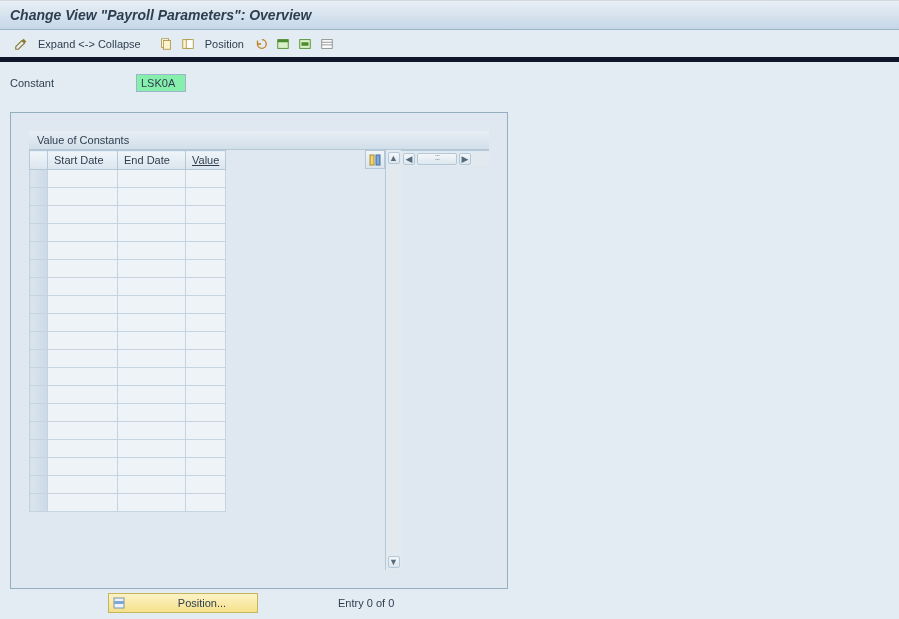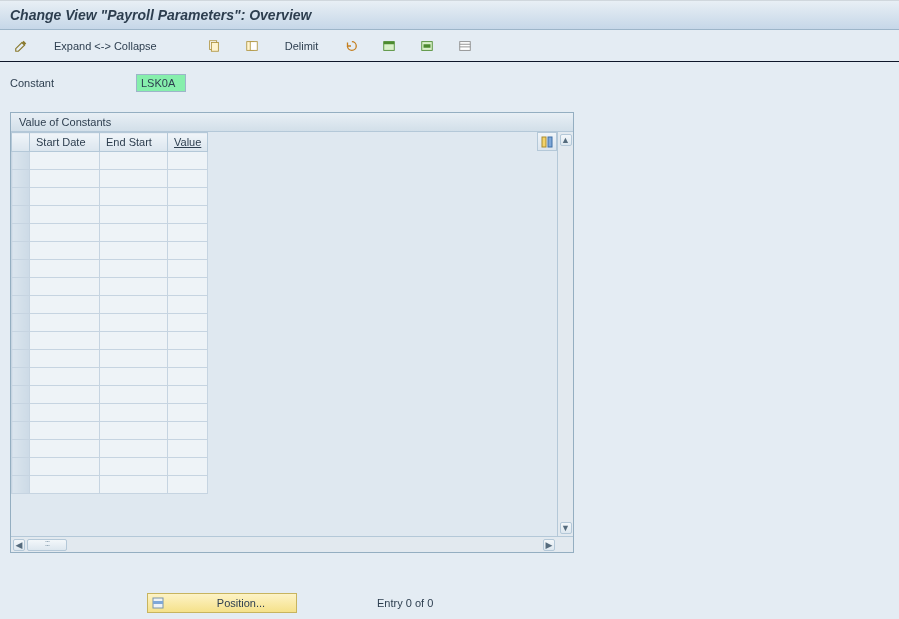--- a/index.html
+++ b/index.html
@@ -22,26 +22,26 @@
       align-items: center;
     }
     .title-bar h1 {
       font-size: 14px;
       font-style: italic;
       font-weight: bold;
       color: #2d3e4f;
     }
     .toolbar {
       background: #e4ecf3;
-      border-bottom: 1px solid #0f172a;
+      border-bottom: 5px solid #0f172a;
       padding: 12px 10px;
       height: 32px;
       display: flex;
       align-items: center;
-      gap: 16px;
+      gap: 0;
     }
     .toolbar-btn {
       display: inline-flex;
       align-items: center;
       justify-content: center;
       height: 20px;
       min-width: 20px;
       padding: 0 3px;
       border: 1px solid transparent;
       cursor: pointer;
@@ -78,38 +78,38 @@
     .field-input {
       background: #86efac;
       border: 1px solid #9db5c9;
       padding: 1px 4px;
       height: 18px;
       width: 50px;
       font-size: 11px;
       color: #2d3e4f;
     }
     .panel {
-      width: 564px;
+      width: 498px;
       border: 1px solid #94aec1;
       background: #dfe8f0;
-      padding: 0;
+      padding: 18px;
     }
     .panel-header {
       background: linear-gradient(to bottom, #e8eff5 0%, #d2dfe9 100%);
       border-bottom: 1px solid #b4c8d8;
       padding: 3px 8px;
       color: #2d3e4f;
       font-size: 11px;
     }
     .panel-body {
       padding: 0;
       position: relative;
       height: 420px;
       display: flex;
-      flex-direction: column;
+      flex-direction: row;
     }
     .table-wrap {
       flex: 1;
       display: flex;
       overflow: hidden;
       position: relative;
     }
     .sap-table {
       border-collapse: collapse;
       flex: 1;
@@ -207,21 +207,20 @@
     }
     .bottom-row {
       position: absolute;
       bottom: 6px;
       left: 0;
       right: 0;
       display: flex;
       align-items: center;
       gap: 80px;
       padding-left: 108px;
-      margin-left: 39px;
     }
     .position-btn {
       display: inline-flex;
       align-items: center;
       gap: 30px;
       background: linear-gradient(to bottom, #fdf3c6 0%, #f5e18a 100%);
       border: 1px solid #c7b45f;
       padding: 2px 8px 2px 4px;
       height: 20px;
       cursor: pointer;
@@ -278,21 +277,21 @@
         <rect x="5" y="4" width="8" height="10" fill="#fff4cf" stroke="#b09540" stroke-width="1"></rect>
       </svg>
   </span>
   <span class="toolbar-btn" title="Copy all">
     <svg class="icon-svg-sm" viewBox="0 0 16 16">
         <rect x="2" y="3" width="8" height="10" fill="#fff4cf" stroke="#b09540" stroke-width="1"></rect>
         <rect x="6" y="3" width="8" height="10" fill="#fff" stroke="#b09540" stroke-width="1"></rect>
       </svg>
   </span>
   <span class="toolbar-text-btn">
-    <span>Delimit</span>
+    <span>Position</span>
   </span>
   <span class="toolbar-btn" title="Undo">
     <svg class="icon-svg-sm" viewBox="0 0 16 16">
         <path d="M9 3 A5 5 0 1 1 4 8" fill="none" stroke="#c47e1e" stroke-width="1.5"></path>
         <path d="M4 4 L4 8 L8 8" fill="none" stroke="#c47e1e" stroke-width="1.5"></path>
       </svg>
   </span>
   <span class="toolbar-btn" title="Select all">
     <svg class="icon-svg-sm" viewBox="0 0 16 16">
         <rect x="2" y="3" width="12" height="10" fill="#d8f0c8" stroke="#4b8a2e" stroke-width="1"></rect>
@@ -325,21 +324,21 @@
     <div class="panel-header">Value of Constants</div>
     <div class="panel-body">
 
       <div class="table-wrap">
         <div class="table-head-left">
           <table class="sap-table">
             <thead>
               <tr>
                 <th class="rowhead-col"></th>
                 <th class="col-start">Start Date</th>
-                <th class="col-end">End Start</th>
+                <th class="col-end">End Date</th>
                 <th class="col-value">Value</th>
               </tr>
             </thead>
             <tbody id="table-body">
             <tr>
                   <td class="rowhead"></td>
                   <td></td>
                   <td></td>
                   <td></td>
                 </tr>

